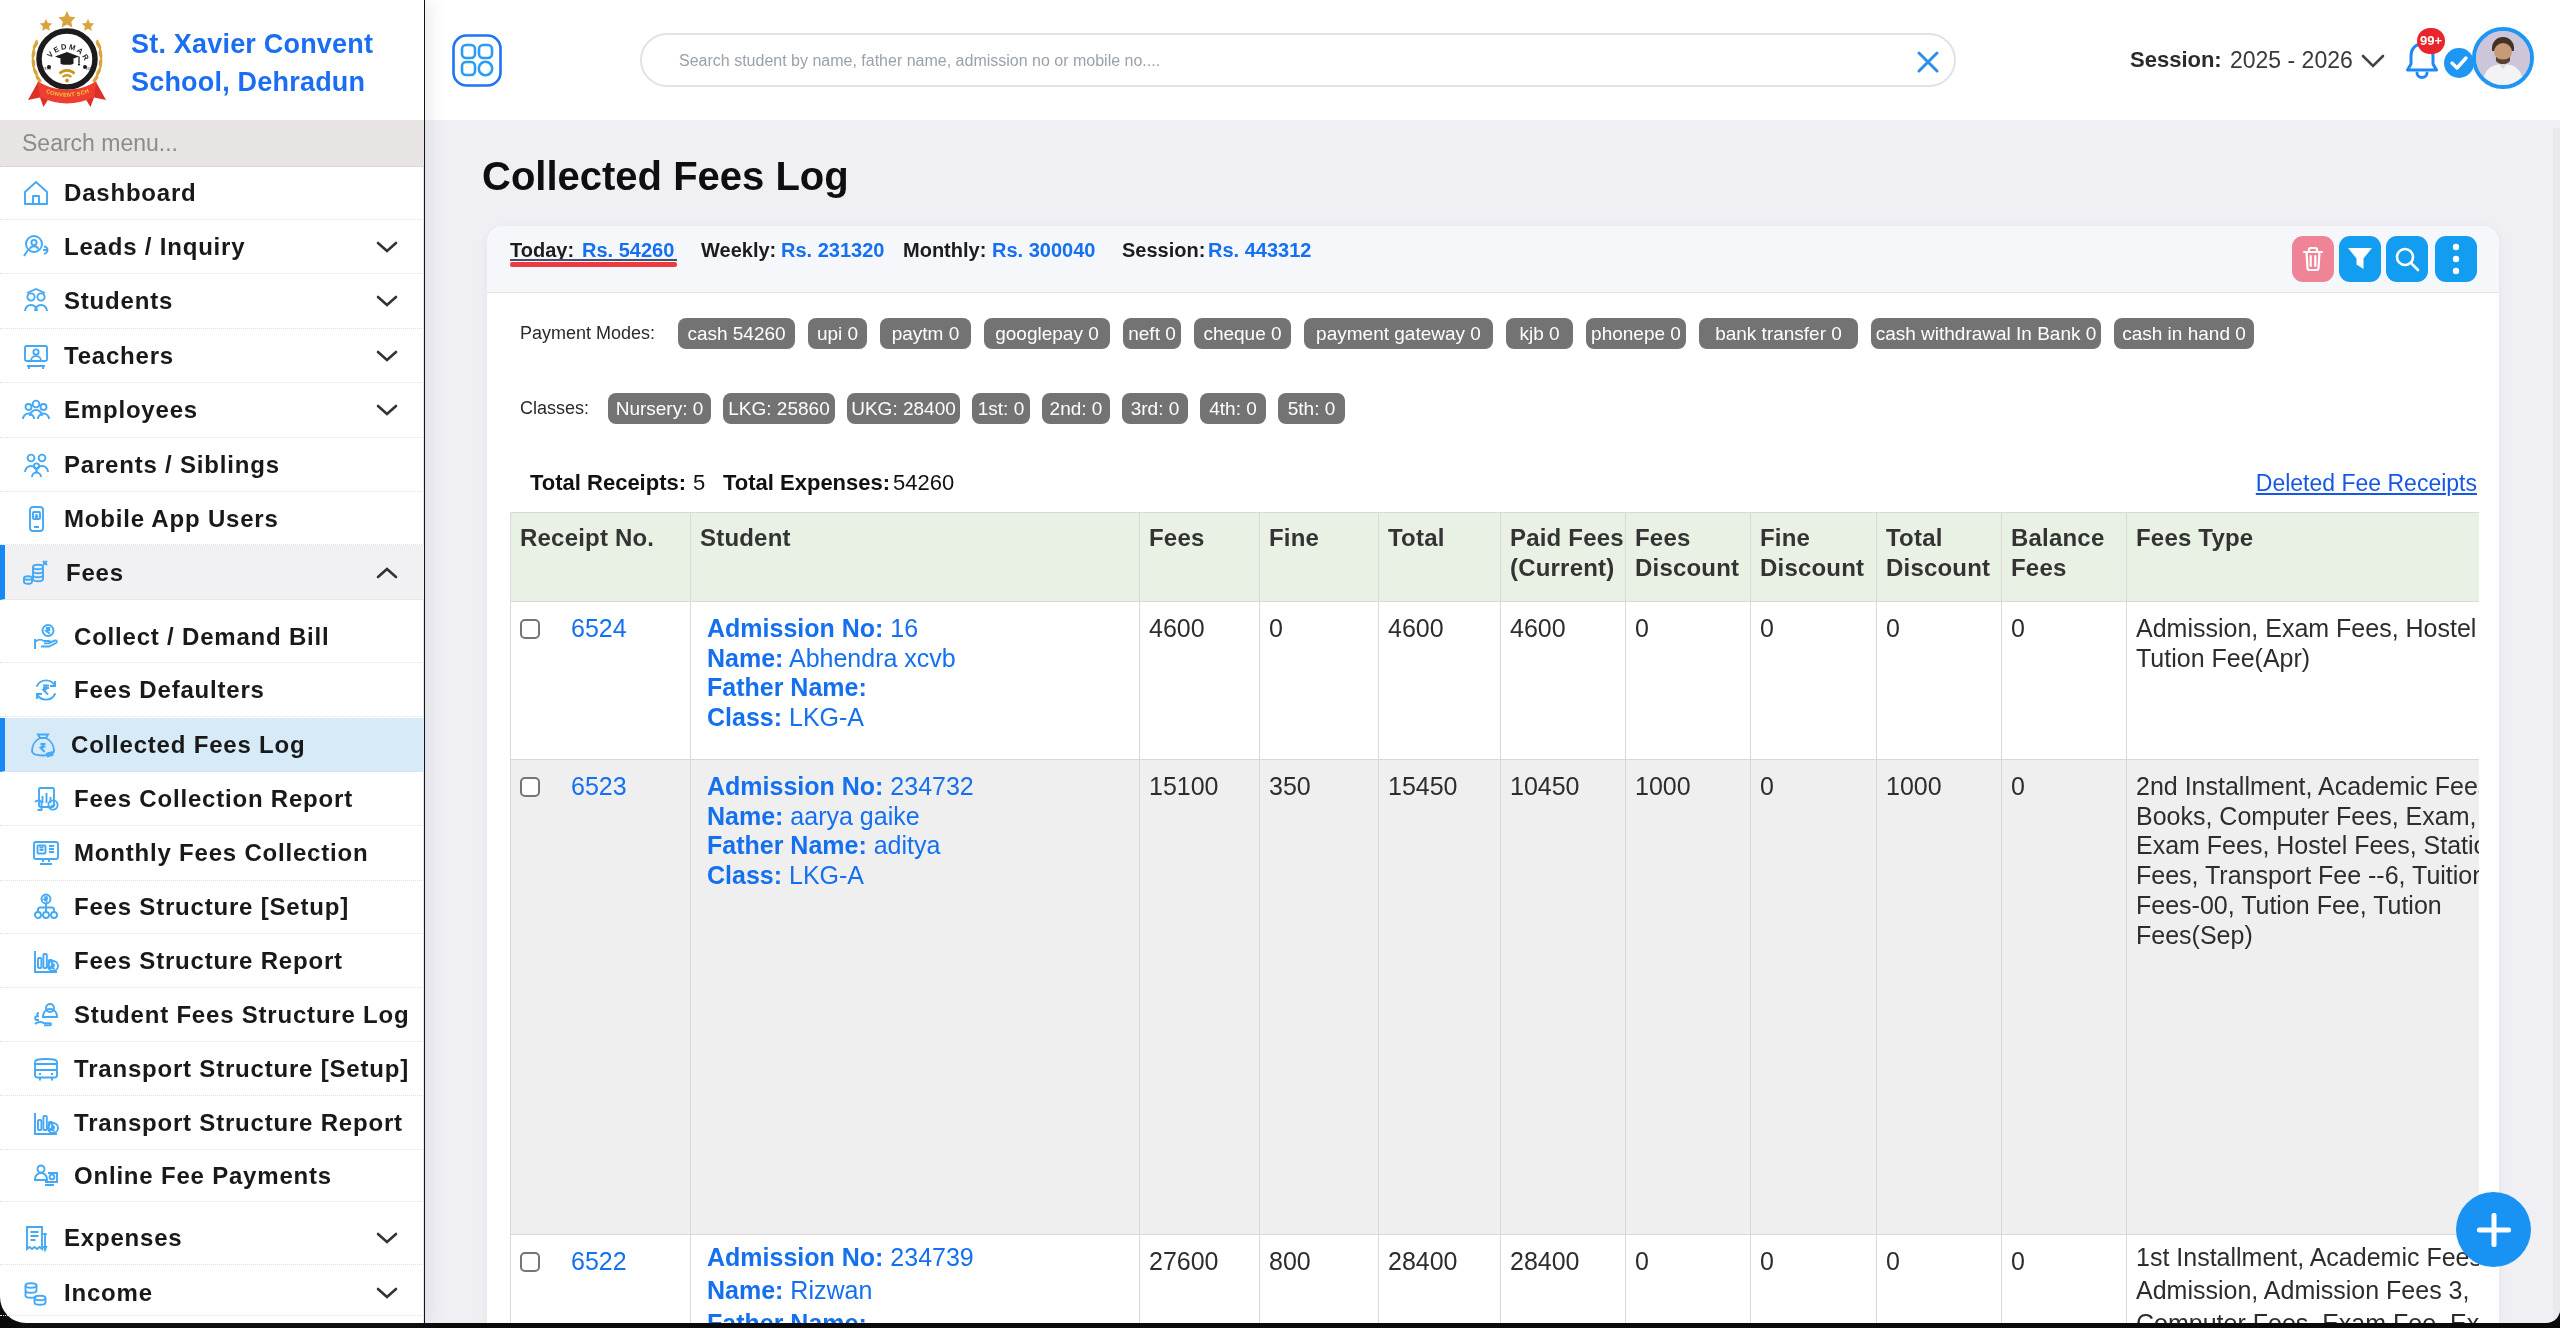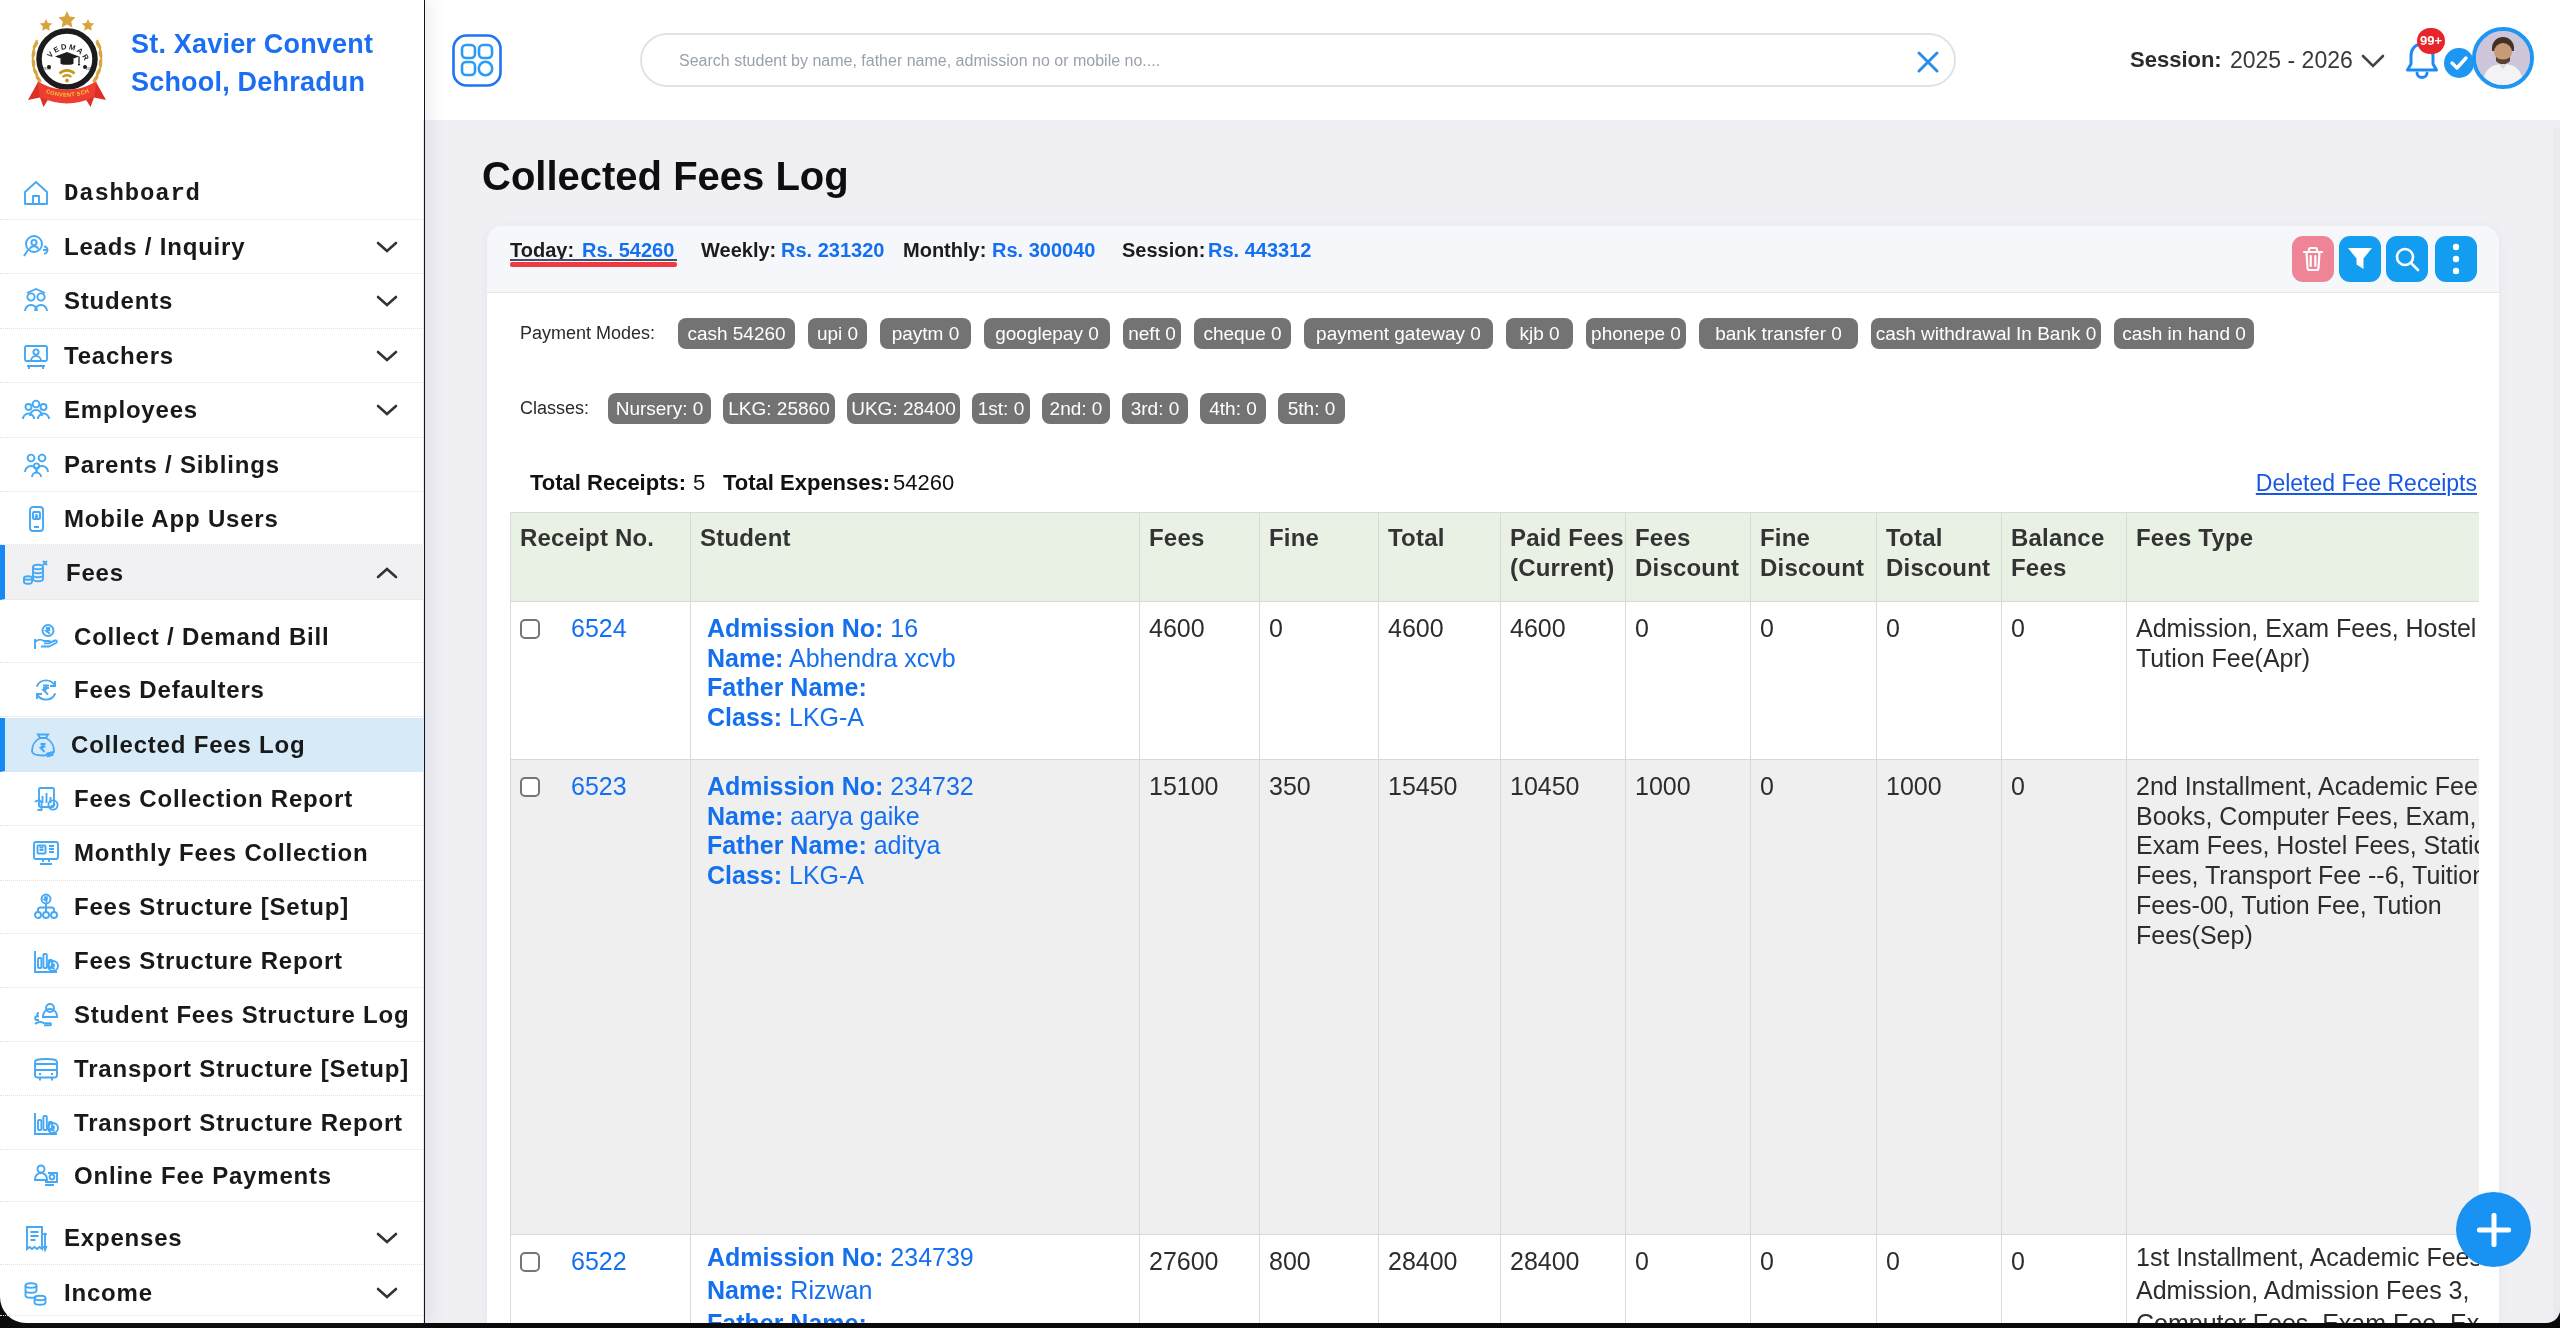--- a/index.html
+++ b/index.html
@@ -329,22 +329,23 @@
         <path d="M14 72 L4 90 L16 87.5 L19.5 97 L30 80 Z" fill="#dd2f26"></path>
         <path d="M72 72 L82 90 L70 87.5 L66.5 97 L56 80 Z" fill="#dd2f26"></path>
         <path d="M13.5 71 C30 82.5 56 82.5 72.5 71 L70 87 C53 95.5 33 95.5 16 87 Z" fill="#ee3d31"></path>
         <path id="ribarc" d="M19 81.5 C33 88.5 53 88.5 67 81.5" fill="none"></path>
         <text font-size="5.7" font-weight="bold" fill="#f5c83b" letter-spacing="0.3">
           <textPath href="#ribarc" startOffset="3">CONVENT SCHOOL</textPath>
         </text>
       </svg>
       <div class="school-name">St. Xavier Convent<br>School, Dehradun</div>
     </div>
+    <div class="search-menu">Search menu...</div>
     <div class="menu" id="menu">
-        <div class="mi" style="top:-0.19999999999998863px;height:52.8px;font-family:Liberation Mono, monospace;">
+        <div class="mi" style="top:-0.19999999999998863px;height:52.8px;">
           <span style="position:absolute;left:0;top:26.4px;width:0;height:0;" class="anch"></span>
           <svg class="ic" style="top:26.4px" viewBox="0 0 30 30" fill="none" stroke="#45a8f5" stroke-width="1.9">
             <path d="M4 14 L15 4 L26 14 V26 H4 Z M12 26 V18 H18 V26" stroke-linejoin="round"></path>
           </svg>
           <span class="tx" style="top:26.4px">Dashboard</span>
         </div>
         <div class="mi" style="top:52.599999999999994px;height:54.4px;">
           <span style="position:absolute;left:0;top:27.2px;width:0;height:0;" class="anch"></span>
           <svg class="ic" style="top:27.2px" viewBox="0 0 30 30" fill="none" stroke="#45a8f5" stroke-width="1.9">
             <circle cx="13" cy="12" r="8"></circle>

